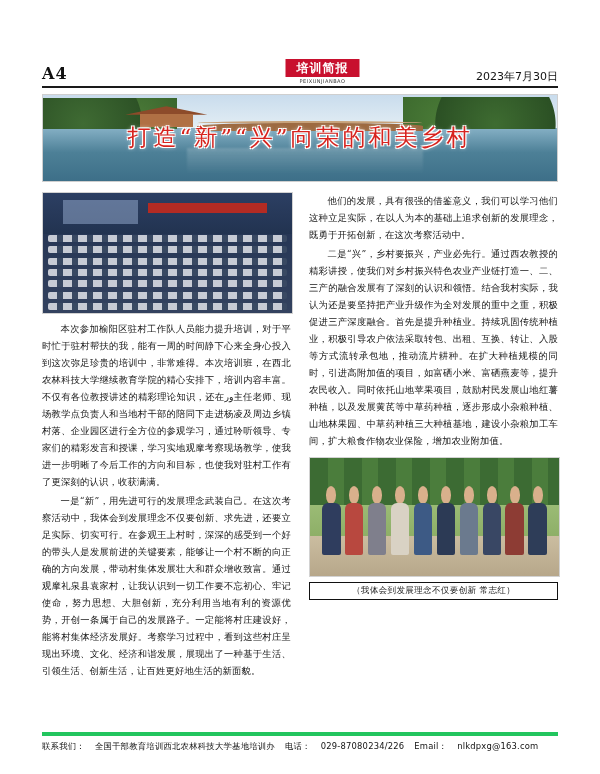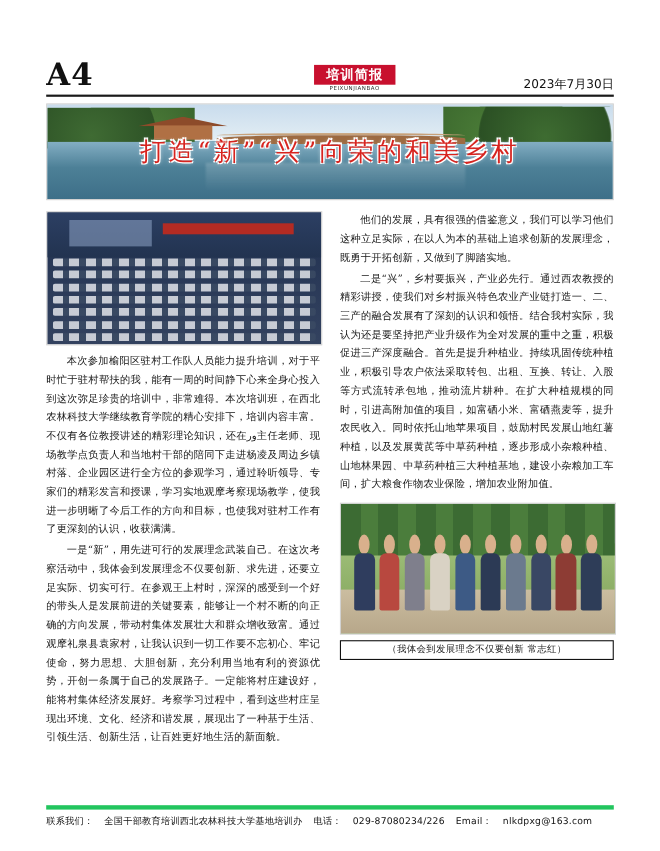--- a/index.html
+++ b/index.html
@@ -19,21 +19,21 @@
 
   
   .masthead{
     position:relative;
     height:46px;
     border-bottom:2px solid #1a1a1a;
     display:flex;align-items:flex-end;
   }
   .page-no{
     font-family:"DejaVu Serif","Liberation Serif",serif;
-    font-size:28px;font-weight:bold;color:#111;
+    font-size:16px;font-weight:bold;color:#111;
     letter-spacing:1px;
     line-height:1;
     padding-bottom:4px;
   }
   .logo-box{
     position:absolute;left:50%;transform:translateX(-50%);
     bottom:2px;
     width:74px;
     text-align:center;
     padding-left:45px;
@@ -237,21 +237,21 @@
             <span></span>
             <span></span>
             <span></span>
         </div>
       </div>
       <p>本次参加榆阳区驻村工作队人员能力提升培训，对于平时忙于驻村帮扶的我，能有一周的时间静下心来全身心投入到这次弥足珍贵的培训中，非常难得。本次培训班，在西北农林科技大学继续教育学院的精心安排下，培训内容丰富。不仅有各位教授讲述的精彩理论知识，还在ور主任老师、现场教学点负责人和当地村干部的陪同下走进杨凌及周边乡镇村落、企业园区进行全方位的参观学习，通过聆听领导、专家们的精彩发言和授课，学习实地观摩考察现场教学，使我进一步明晰了今后工作的方向和目标，也使我对驻村工作有了更深刻的认识，收获满满。</p>
       <p>一是“新”，用先进可行的发展理念武装自己。在这次考察活动中，我体会到发展理念不仅要创新、求先进，还要立足实际、切实可行。在参观王上村时，深深的感受到一个好的带头人是发展前进的关键要素，能够让一个村不断的向正确的方向发展，带动村集体发展壮大和群众增收致富。通过观摩礼泉县袁家村，让我认识到一切工作要不忘初心、牢记使命，努力思想、大胆创新，充分利用当地有利的资源优势，开创一条属于自己的发展路子。一定能将村庄建设好，能将村集体经济发展好。考察学习过程中，看到这些村庄呈现出环境、文化、经济和谐发展，展现出了一种基于生活、引领生活、创新生活，让百姓更好地生活的新面貌。</p>
     </div>
 
     <div class="col">
-      <p>他们的发展，具有很强的借鉴意义，我们可以学习他们这种立足实际，在以人为本的基础上追求创新的发展理念，既勇于开拓创新，又做到了脚踏实地。</p>
+      <p>他们的发展，具有很强的借鉴意义，我们可以学习他们这种立足实际，在以人为本的基础上追求创新的发展理念，既勇于开拓创新，在这次考察活动中。</p>
       <p>二是“兴”，乡村要振兴，产业必先行。通过西农教授的精彩讲授，使我们对乡村振兴特色农业产业链打造一、二、三产的融合发展有了深刻的认识和领悟。结合我村实际，我认为还是要坚持把产业升级作为全对发展的重中之重，积极促进三产深度融合。首先是提升种植业。持续巩固传统种植业，积极引导农户依法采取转包、出租、互换、转让、入股等方式流转承包地，推动流片耕种。在扩大种植规模的同时，引进高附加值的项目，如富硒小米、富硒燕麦等，提升农民收入。同时依托山地苹果项目，鼓励村民发展山地红薯种植，以及发展黄芪等中草药种植，逐步形成小杂粮种植、山地林果园、中草药种植三大种植基地，建设小杂粮加工车间，扩大粮食作物农业保险，增加农业附加值。</p>
       <div class="photo2">
         <div class="bg-trees"></div>
         <div class="ground"></div>
         <div class="people">
           <i></i>
             <i></i>
             <i></i>
             <i></i>
             <i></i>

